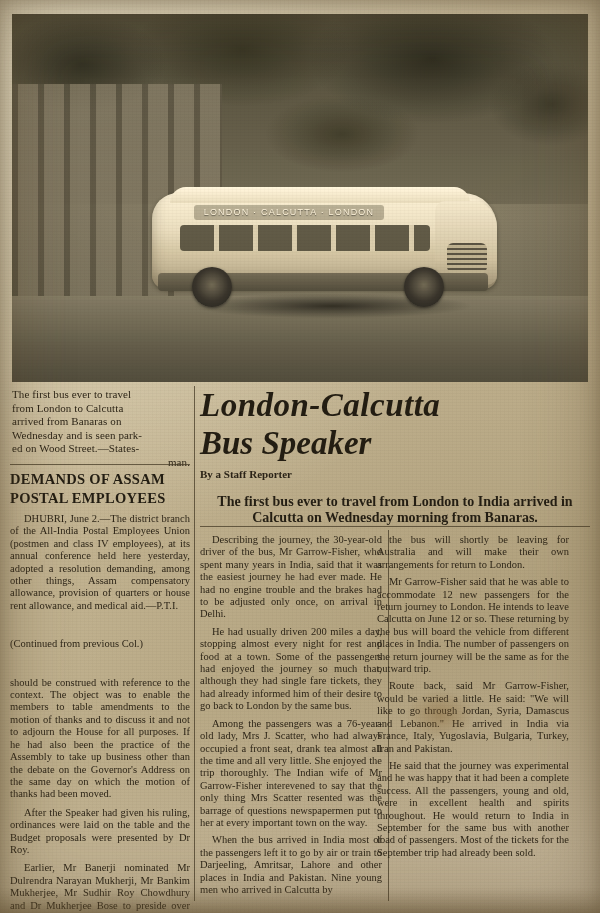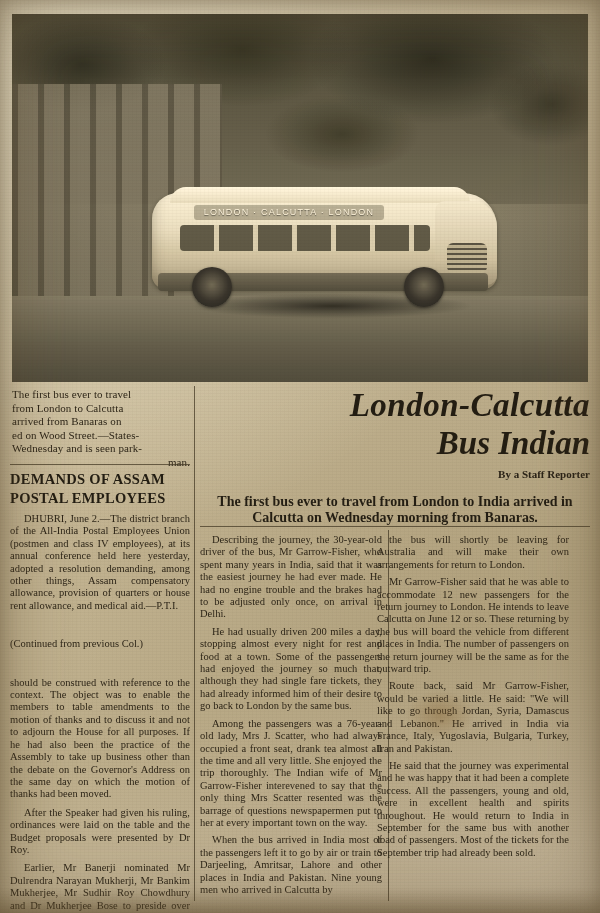--- a/index.html
+++ b/index.html
@@ -181,21 +181,21 @@
     text-align: justify;
     letter-spacing: .1px;
   }
   .caption-block .last { text-align: right; }
 
   .masthead {
     position: absolute;
     left: 200px;
     top: 386px;
     width: 390px;
-    text-align: right;
+    text-align: left;
   }
   .masthead .h1 {
     font-family: "Liberation Serif", serif;
     font-style: italic;
     font-weight: bold;
     font-size: 33px;
     line-height: 38px;
     color: #231d12;
     letter-spacing: .5px;
   }
@@ -333,28 +333,28 @@
         <div class="wheel w1"></div>
         <div class="wheel w2"></div>
       </div>
     </div>
   </div>
 
   <div class="caption-block">
     <div>The first bus ever to travel</div>
     <div>from London to Calcutta</div>
     <div>arrived from Banaras on</div>
+    <div>Wednesday and is seen park-</div>
     <div>ed on Wood Street.—States-</div>
-    <div>Wednesday and is seen park-</div>
     <div class="last">man.</div>
   </div>
 
   <div class="masthead">
     <div class="h1">London-Calcutta</div>
-    <div class="h2">Bus Indian</div>
+    <div class="h2">Bus Speaker</div>
     <div class="byline">By a Staff Reporter</div>
   </div>
 
   <div class="lede">The first bus ever to travel from London to India arrived in Calcutta on Wednesday morning from Banaras.</div>
 
   <div class="rule rule-h-top"></div>
   <div class="rule rule-v-1"></div>
   <div class="rule rule-v-2"></div>
   <div class="rule rule-h-lede"></div>
 

